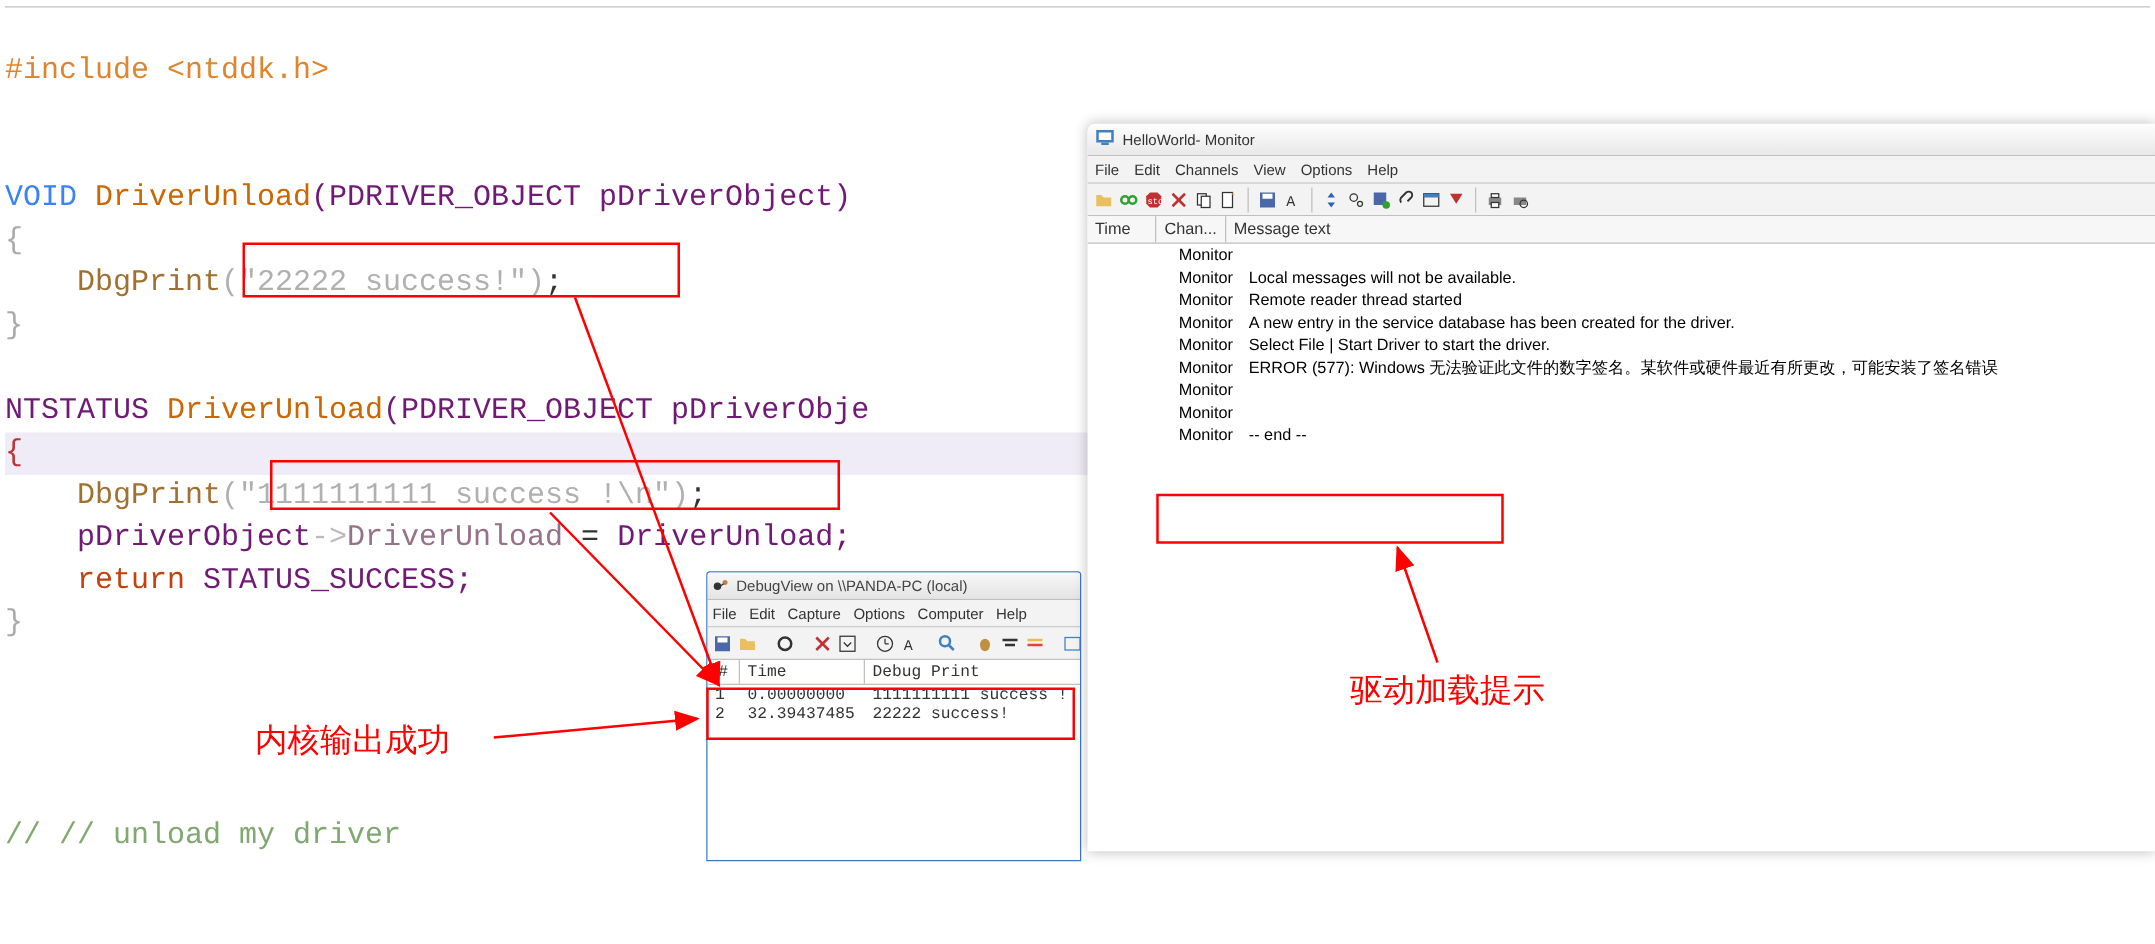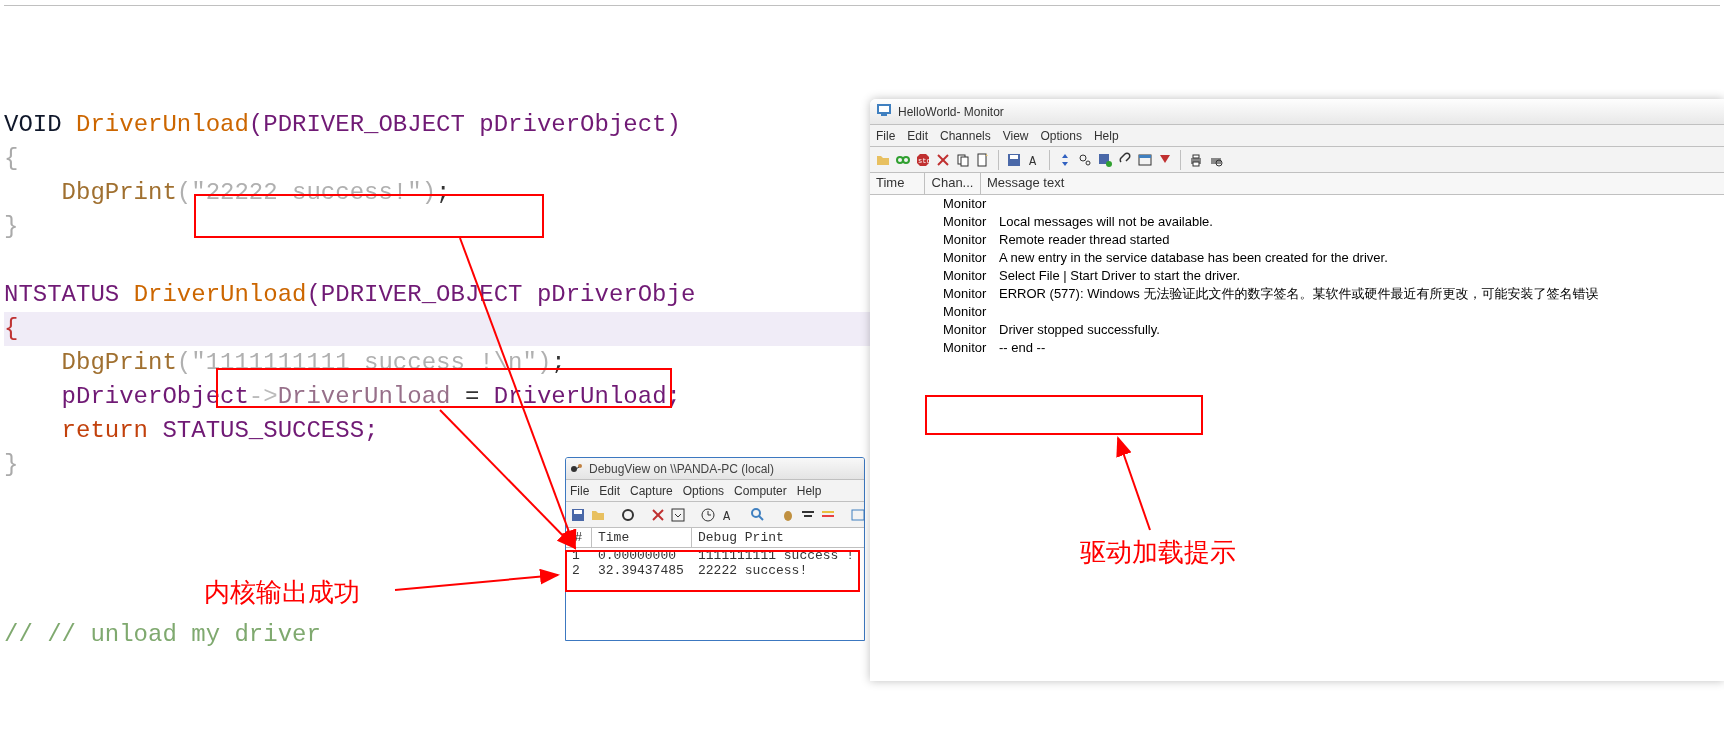--- a/index.html
+++ b/index.html
@@ -37,21 +37,21 @@
       font-family: "Consolas", "Courier New", monospace;
     }
 
     .code-line {
       white-space: pre;
     }
 
     .pp-directive { color: #e0852f; }
     .pp-file { color: #e0852f; }
     .keyword { color: #c2410c; }
-    .void-color { color: #0f172a; }
+    .void-color { color: #3b82f6; }
     .identifier { color: #a07030; }
     .func-name { color: #cc6600; }
     .brace { color: #aaa; }
     .string-lit { color: #b0b0b0; }
     .member { color: #97708a; }
     .arrow { color: #bbb; }
     .equals { color: #333; }
     .semi { color: #333; }
     .comment { color: #7fa96f; }
     .black { color: #701a75; }
@@ -89,21 +89,21 @@
       left: 0;
       pointer-events: none;
     }
 
     
     .debugview-window {
       position: absolute;
       top: 457px;
       left: 565px;
       width: 300px;
-      height: 184px;
+      height: 232px;
       background: #ffffff;
       border: 1px solid #3c78c0;
       border-radius: 3px 3px 0 0;
       overflow: hidden;
     }
 
     .dv-titlebar {
       height: 22px;
       background: linear-gradient(to bottom, #f8f8f8, #e4e4e4);
       border-bottom: 1px solid #c0c0c0;
@@ -301,20 +301,21 @@
       font-size: 26px;
     }
 
   </style>
 </head>
 <body>
 
 <div class="top-border"></div>
 
 <div class="code-area">
+  <div class="code-line"><span class="pp-directive">#include</span> <span class="pp-file">&lt;ntddk.h&gt;</span></div>
   <div class="code-line">&nbsp;</div>
   <div class="code-line">&nbsp;</div>
   <div class="code-line"><span class="void-color">VOID</span> <span class="func-name">DriverUnload</span><span class="black">(PDRIVER_OBJECT pDriverObject)</span></div>
   <div class="code-line"><span class="brace">{</span></div>
   <div class="code-line">    <span class="identifier">DbgPrint</span><span class="string-lit">("22222 success!")</span><span class="semi">;</span></div>
   <div class="code-line"><span class="brace">}</span></div>
   <div class="code-line">&nbsp;</div>
   <div class="code-line"><span class="black">NTSTATUS</span> <span class="func-name">DriverUnload</span><span class="black">(PDRIVER_OBJECT pDriverObje</span></div>
   <div class="code-line highlight-line"><span class="red-brace">{</span>                                                            </div>
   <div class="code-line">    <span class="identifier">DbgPrint</span><span class="string-lit">("1111111111 success !\n")</span><span class="semi">;</span></div>
@@ -575,21 +576,20 @@
         <div class="col-c">Monitor</div>
         <div class="col-m">ERROR (577): Windows 无法验证此文件的数字签名。某软件或硬件最近有所更改，可能安装了签名错误</div>
       </div>
     <div class="mw-row">
         <div class="col-t"></div>
         <div class="col-c">Monitor</div>
       </div>
     <div class="mw-row">
         <div class="col-t"></div>
         <div class="col-c">Monitor</div>
-        <div class="col-m">Driver stopped successfully.</div>
       </div>
     <div class="mw-row">
         <div class="col-t"></div>
         <div class="col-c">Monitor</div>
         <div class="col-m">-- end --</div>
       </div>
   </div>
 </div>
 
 <div class="mw-redbox" style="top:395px; left:925px; width:278px; height:40px;"></div>

